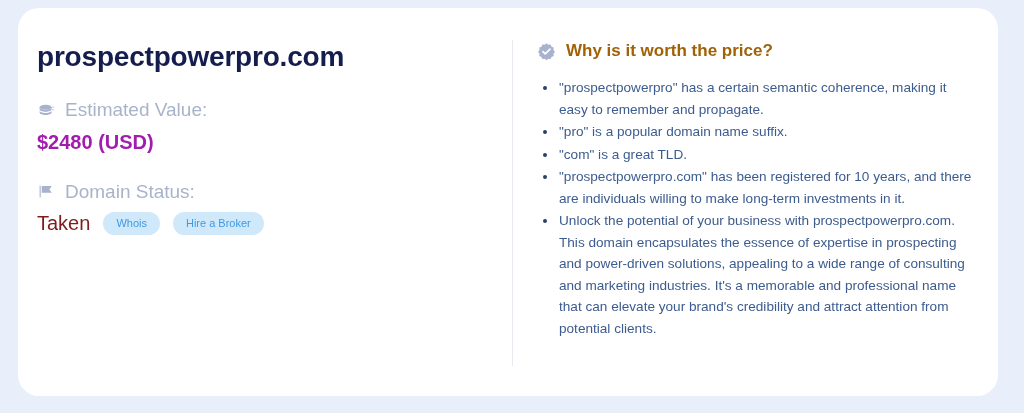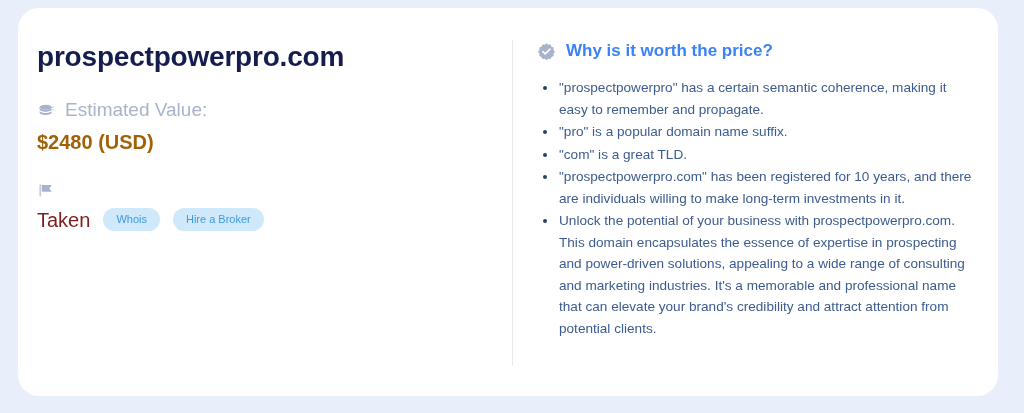--- a/index.html
+++ b/index.html
@@ -61,21 +61,21 @@
     height: 19px;
     display: inline-flex;
     align-items: center;
     justify-content: center;
     flex: 0 0 auto;
   }
 
   .field-value {
     font-size: 20px;
     font-weight: bold;
-    color: #a16207;
+    color: #a21caf;
     line-height: 1.2;
     margin-bottom: 27px;
   }
 
   .status-row {
     display: flex;
     align-items: center;
     gap: 13px;
   }
   .status-text {
@@ -117,21 +117,21 @@
 
   .panel-heading {
     display: flex;
     align-items: center;
     gap: 10px;
     margin: 0 0 16px 0;
   }
   .panel-heading-text {
     font-size: 17px;
     font-weight: bold;
-    color: #3b82f6;
+    color: #a16207;
     line-height: 1.2;
   }
 
   .reasons {
     list-style: none;
     margin: 0;
     padding: 0;
   }
   .reason-item {
     position: relative;
@@ -176,20 +176,21 @@
 
     <div class="field-value">$2480 (USD)</div>
 
     <div class="field-label-row">
       <span class="icon-wrap">
         <svg width="19" height="19" viewBox="0 0 19 19" aria-hidden="true">
           <rect x="2.4" y="3.4" width="1.7" height="12.2" rx="0.6" fill="#c3cbdf"></rect>
           <path d="M4.8 4.0h10.0l-2.5 3.4 2.5 3.4H4.8z" fill="#a8b2cd"></path>
         </svg>
       </span>
+      <span class="field-label">Domain Status:</span>
     </div>
 
     <div class="status-row">
       <span class="status-text">Taken</span>
       <span class="pill">Whois</span>
       <span class="pill">Hire a Broker</span>
     </div>
   </div>
 
   <div class="divider"></div>

